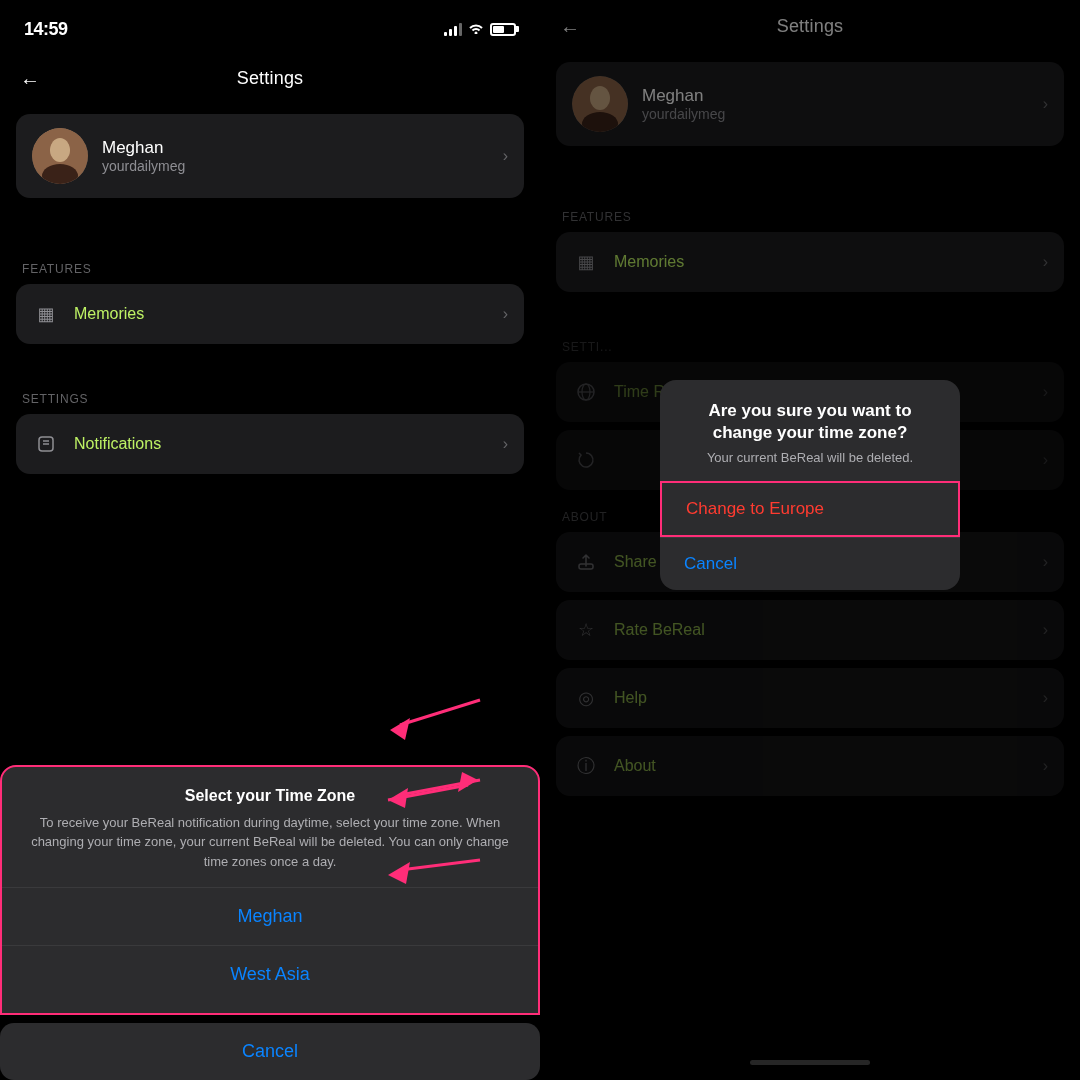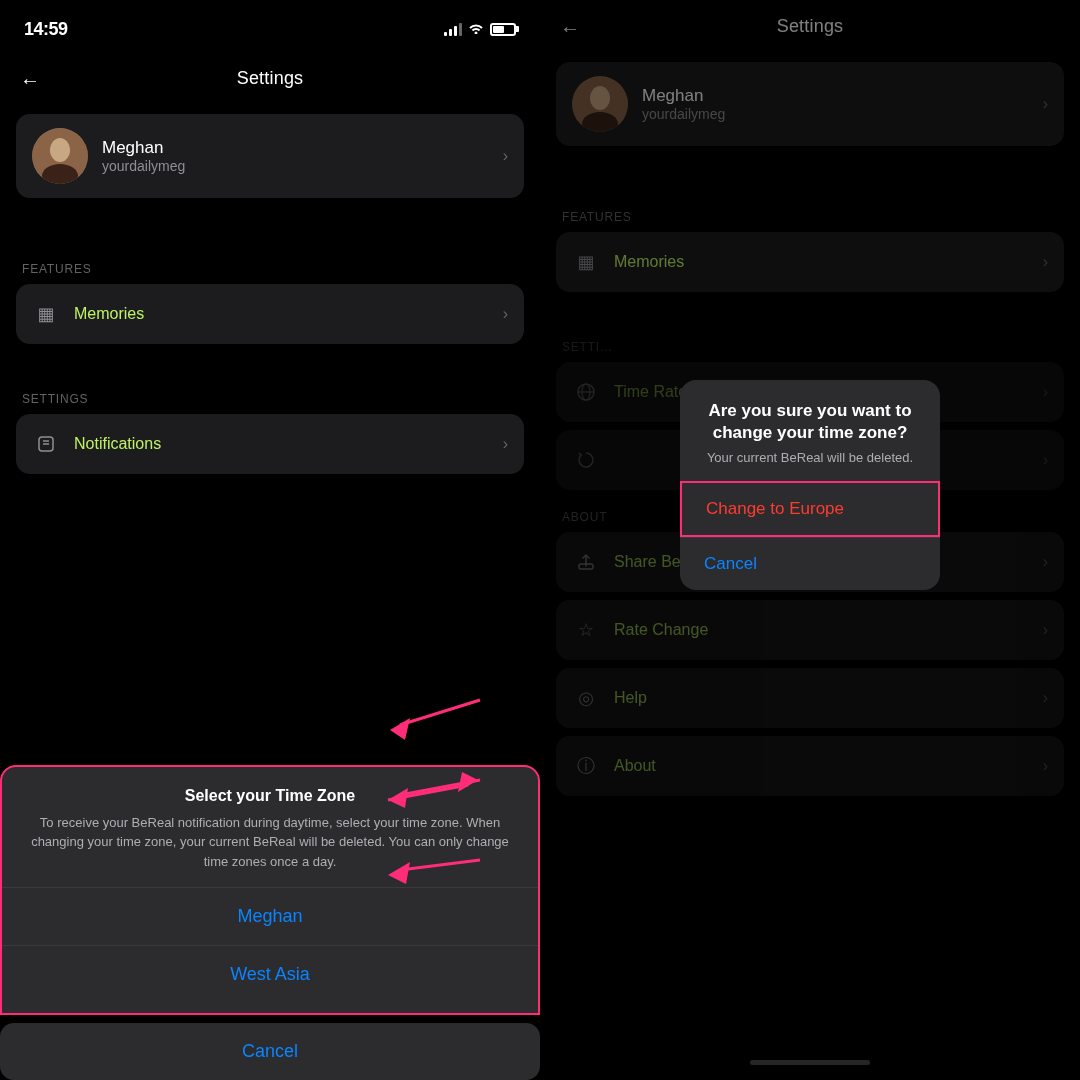--- a/index.html
+++ b/index.html
@@ -270,21 +270,21 @@
       background: rgba(0,0,0,0.5);
       display: flex;
       align-items: flex-start;
       justify-content: center;
       padding-top: 380px;
       z-index: 20;
     }
     .dialog-box {
       background: #2c2c2e;
       border-radius: 16px;
-      width: 260px;
+      width: 300px;
       overflow: hidden;
     }
     .dialog-title {
       color: #fff;
       font-size: 17px;
       font-weight: 700;
       text-align: center;
       padding: 20px 24px 6px;
       line-height: 1.3;
     }
@@ -509,21 +509,21 @@
         <svg width="20" height="20" viewBox="0 0 20 20" fill="none">
           <path d="M10 3v11M7 6l3-3 3 3" stroke="#8e8e93" stroke-width="1.5" stroke-linecap="round"></path>
           <rect x="3" y="12" width="14" height="5" rx="2" stroke="#8e8e93" stroke-width="1.5" fill="none"></rect>
         </svg>
       </div>
       <span class="settings-item-label">Share BeReal</span>
       <span class="chevron">›</span>
     </div>
     <div class="settings-item" style="opacity:0.7;">
       <div class="settings-item-icon">☆</div>
-      <span class="settings-item-label">Rate Change</span>
+      <span class="settings-item-label">Rate BeReal</span>
       <span class="chevron">›</span>
     </div>
     <div class="settings-item" style="opacity:0.7;">
       <div class="settings-item-icon">◎</div>
       <span class="settings-item-label">Help</span>
       <span class="chevron">›</span>
     </div>
     <div class="settings-item" style="opacity:0.7;">
       <div class="settings-item-icon">ⓘ</div>
       <span class="settings-item-label">About</span>

